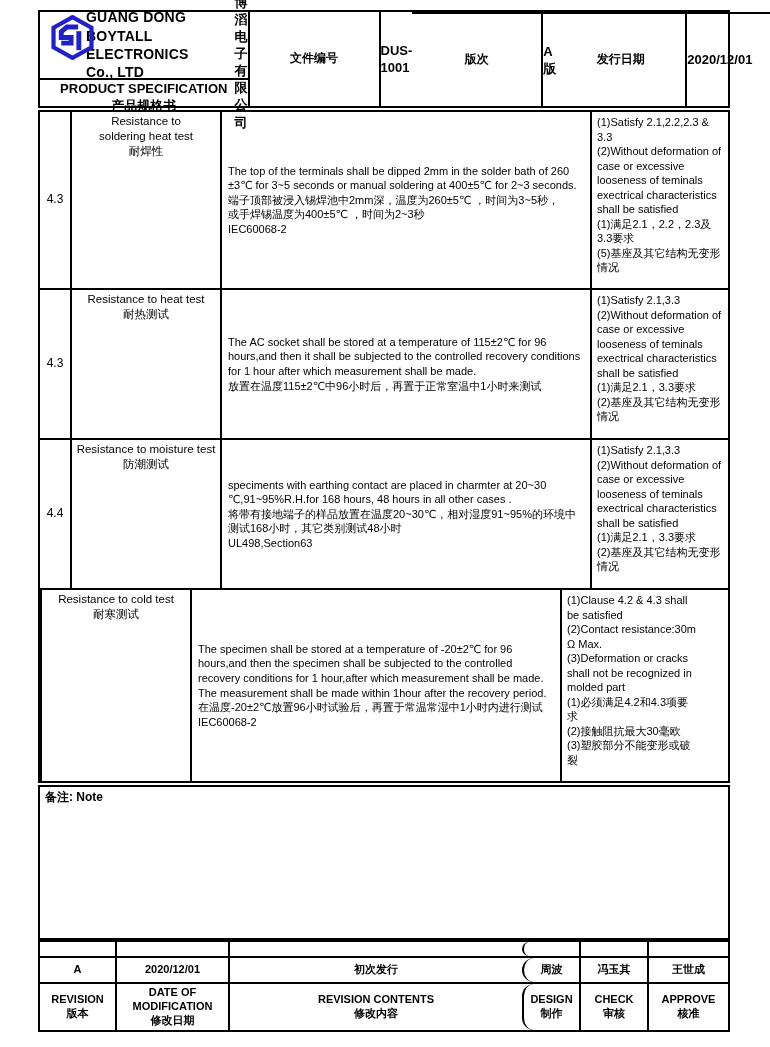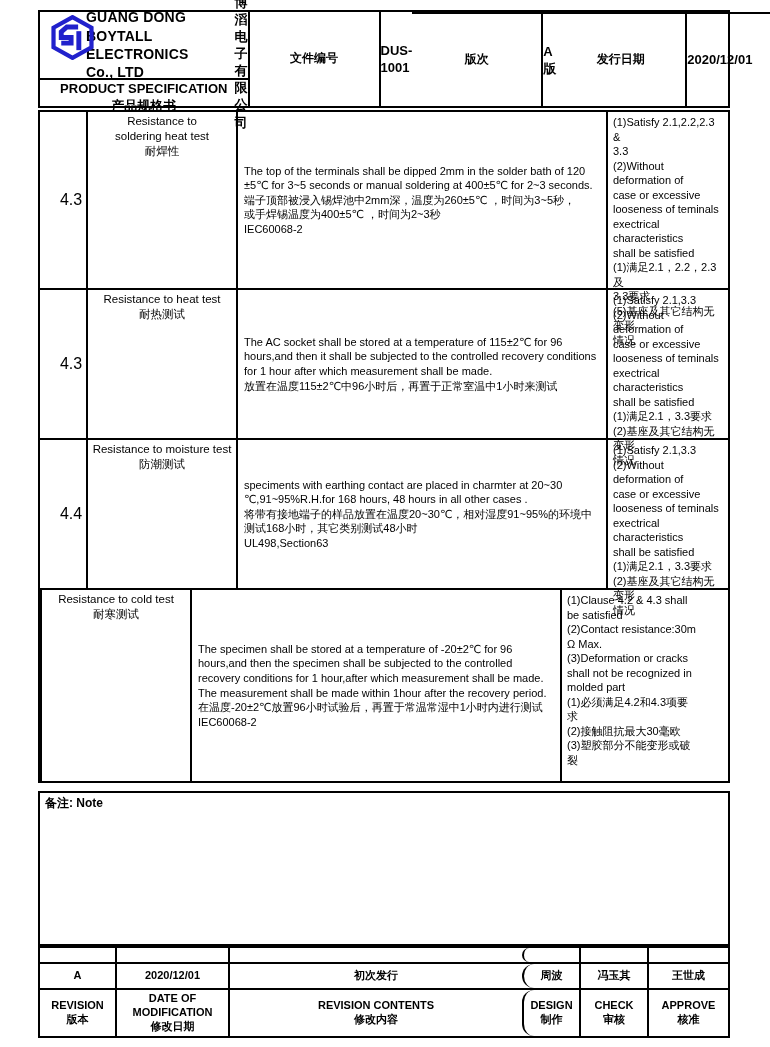--- a/index.html
+++ b/index.html
@@ -30,29 +30,29 @@
   .info-row:first-child { border-top:none; }
   .info-label { width:131px; border-right:2px solid #000; display:flex; align-items:center;
                 justify-content:center; font-weight:bold; font-size:12px; }
   .info-value { flex:1; display:flex; align-items:center; justify-content:center;
                 font-weight:bold; font-size:13px; }
 
   
   .spec-table { border:2px solid #000; margin-top:2px; }
   .spec-row { display:flex; border-top:2px solid #000; }
   .spec-row:first-child { border-top:none; }
-  .c-no   { width:30px; display:flex; align-items:center; justify-content:center; font-size:16px;margin-left:16px; }
+  .c-no   { width:30px; display:flex; align-items:center; justify-content:center; font-size:12px; }
   .c-name { width:150px; border-left:2px solid #000; display:flex; flex-direction:column;
             align-items:center; justify-content:flex-start; text-align:center; font-size:11.5px; padding:2px; }
   .c-desc { width:370px; border-left:2px solid #000; display:flex; flex-direction:column;
             justify-content:center; padding:4px 6px; font-size:11px; }
   .c-crit { flex:1; border-left:2px solid #000; padding:3px 4px 4px 5px; font-size:11px; }
 
   
-  .note-box { border:2px solid #000; margin-top:8px; height:155px; padding:3px 5px;
+  .note-box { border:2px solid #000; margin-top:2px; height:155px; padding:3px 5px;
               font-weight:bold; font-size:12px; }
 
   
   .footer { border:2px solid #000; }
   .f-row { display:flex; border-top:2px solid #000; }
   .f-row:first-child { border-top:none; }
   .f-c { border-left:2px solid #000; display:flex; align-items:center; justify-content:center;
          text-align:center; font-weight:bold; font-size:11px; line-height:1.25; }
   .f-c:first-child { border-left:none; }
   .fc1 { width:75px; } .fc2 { width:113px; } .fc3 { width:294px; }
@@ -108,21 +108,21 @@
     <div class="spec-table">
 
       <div class="spec-row" style="height:176px;">
         <div class="c-no">4.3</div>
         <div class="c-name">
           <div class="ml">Resistance to
 soldering heat test</div>
           <div>耐焊性</div>
         </div>
         <div class="c-desc">
-          <div class="ml">The top of the terminals shall be dipped 2mm in the solder bath of 120 ±5℃ for 3~5 seconds or manual soldering at 400±5℃ for 2~3 seconds.
+          <div class="ml">The top of the terminals shall be dipped 2mm in the solder bath of 260 ±3℃ for 3~5 seconds or manual soldering at 400±5℃ for 2~3 seconds.
 端子顶部被浸入锡焊池中2mm深，温度为260±5℃ ，时间为3~5秒，
 或手焊锡温度为400±5℃ ，时间为2~3秒
 IEC60068-2</div>
         </div>
         <div class="c-crit">
           <div class="ml">(1)Satisfy 2.1,2.2,2.3 &amp;
 3.3
 (2)Without deformation of
 case or excessive
 looseness of teminals

